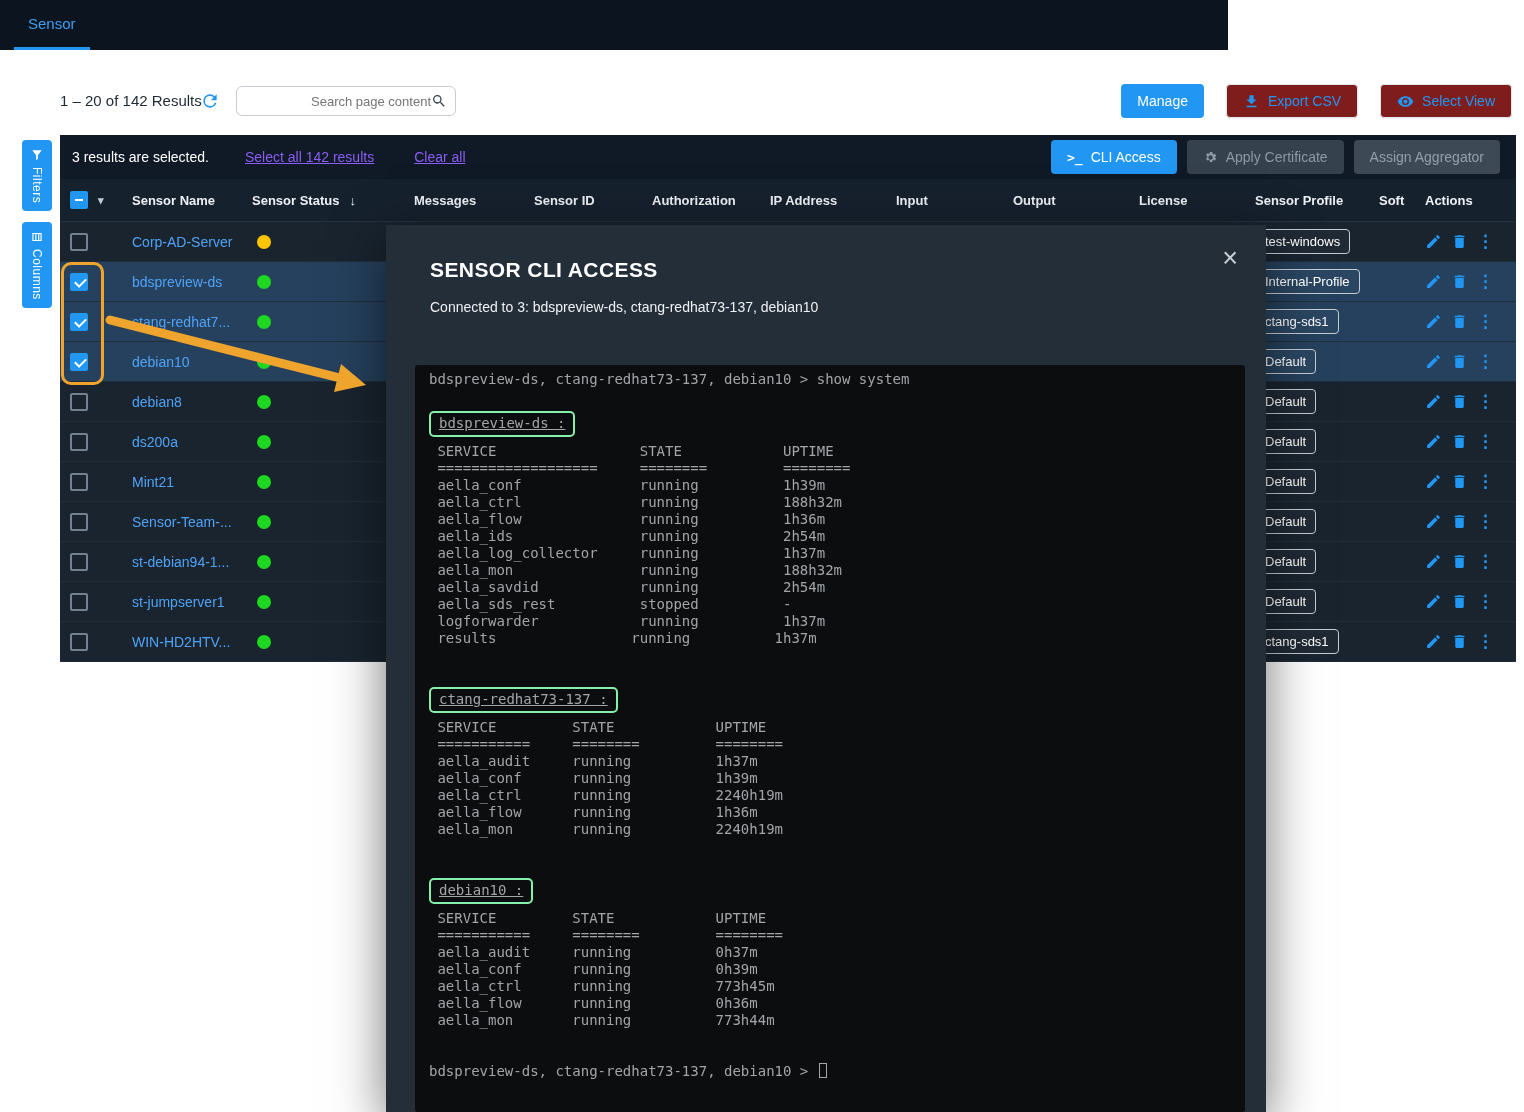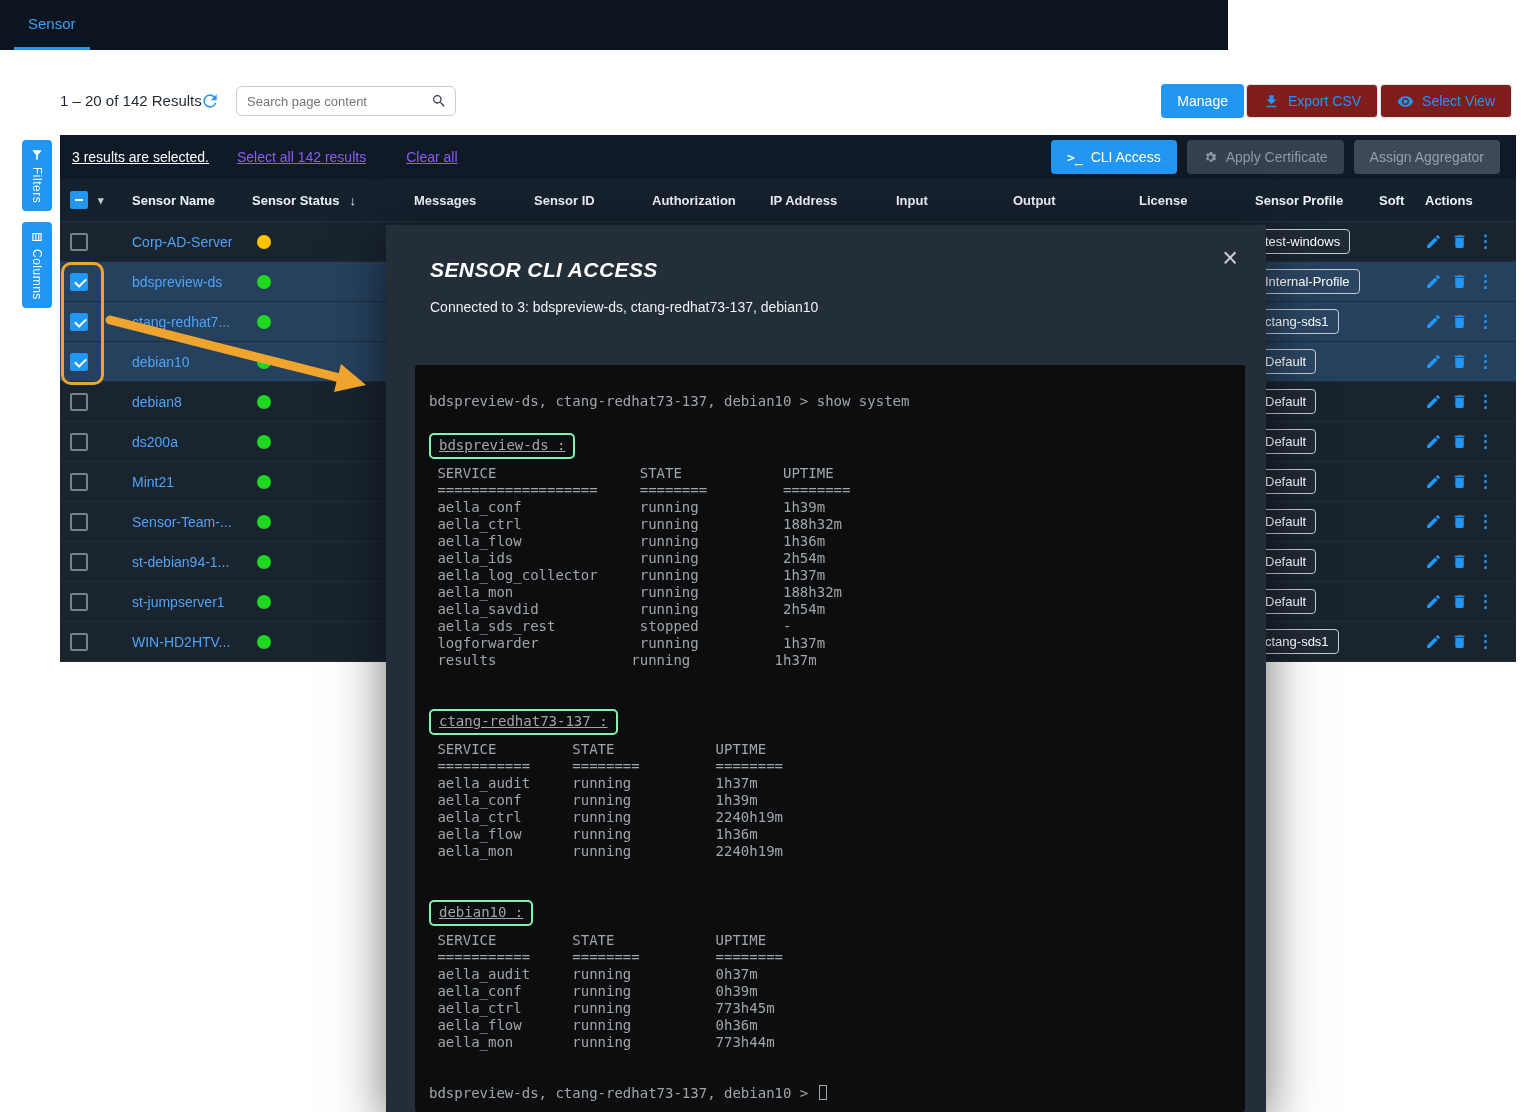--- a/index.html
+++ b/index.html
@@ -8,37 +8,37 @@
 
   
   .topbar { position:absolute; left:0; top:0; width:1228px; height:50px; background:#0c151f; z-index:5; }
   .top-tab { position:absolute; left:14px; top:0; height:50px; line-height:47px; padding:0 14px; color:#3ea0f4; font-size:15px; border-bottom:3px solid #2196f3; cursor:pointer; }
 
   
   .results { position:absolute; left:60px; top:84px; height:34px; line-height:34px; font-size:15px; color:#1d2935; }
   .refresh-btn { position:absolute; left:200px; top:91px; width:20px; height:20px; cursor:pointer; }
   .refresh-btn svg { fill:#2196f3; width:20px; height:20px; }
   .search-box { position:absolute; left:236px; top:86px; width:220px; height:30px; border:1px solid #c8cdd3; border-radius:6px; background:#fff; display:flex; align-items:center; padding:0 8px 0 10px; }
-  .search-box input { border:none; outline:none; flex:1; font-size:13px; color:#a21caf; font-family:"Liberation Sans", sans-serif; background:transparent; }
+  .search-box input { border:none; outline:none; flex:1; font-size:13px; color:#a21caf; font-family:"Liberation Sans", sans-serif; background:transparent;text-align:right; }
   .search-box svg { width:16px; height:16px; fill:#3a4450; }
-  .toolbar-right { position:absolute; right:12px; top:84px; display:flex; gap:2px; }
+  .toolbar-right { position:absolute; right:12px; top:84px; display:flex; gap:22px; }
   .btn { height:34px; border-radius:4px; font-size:14px; display:flex; align-items:center; gap:8px; padding:0 16px; cursor:pointer; border:none; font-family:"Liberation Sans", sans-serif; }
   .btn-primary { background:#2196f3; color:#fff; }
   .btn-light { background:#7f1d1d; color:#2196f3; border:1px solid #e2e6ea; box-shadow:0 1px 2px rgba(0,0,0,.06); }
   .btn-light svg { fill:#2196f3; width:17px; height:17px; }
 
   
   .vbtn { position:absolute; left:22px; width:30px; background:#2196f3; border-radius:4px; color:#fff; display:flex; flex-direction:column; align-items:center; padding:8px 0; gap:5px; cursor:pointer; z-index:6; }
   .vbtn svg { width:14px; height:14px; fill:#fff; }
   .vtext { writing-mode:vertical-rl; font-size:12px; letter-spacing:.5px; }
 
   
   .table { position:absolute; left:60px; top:135px; width:1456px; background:#151f2b; z-index:1; }
   .selbar { height:44px; background:#0f1a26; display:flex; align-items:center; padding:0 16px 0 12px; color:#fff; font-size:14px; }
-  .sel-text { margin-right:28px;text-decoration:underline; }
+  .sel-text { margin-right:36px; }
   .sel-link { color:#8b5cf6; text-decoration:underline; cursor:pointer; margin-right:40px; }
   .selbar-buttons { margin-left:auto; display:flex; gap:10px; }
   .btn-cli { background:#2196f3; color:#fff; }
   .cli-icon { font-family:"DejaVu Sans Mono", monospace; font-weight:bold; font-size:13px; }
   .btn-muted { background:#35424e; color:#8d99a5; cursor:default; }
   .btn-muted2 { background:#3d4a56; color:#93a0ac; cursor:default; }
   .btn-muted svg { width:15px; height:15px; fill:#8d99a5; }
 
   .thead, .trow { display:grid; grid-template-columns:62px 120px 162px 120px 118px 118px 126px 117px 126px 116px 124px 46px 1fr; align-items:center; }
   .thead { height:43px; background:#16212e; color:#edf1f5; font-size:13px; font-weight:bold; border-bottom:1px solid #243140; }
@@ -56,24 +56,24 @@
   .caret { color:#c3ccd4; font-size:11px; margin-left:4px; cursor:pointer; }
   .sorticon { margin-left:4px; font-weight:normal; }
   .pbox { border:1px solid #c5ccd3; border-radius:4px; padding:4px 9px; color:#fff; font-size:13px; display:inline-block; background:rgba(255,255,255,.03); cursor:pointer; white-space:nowrap; }
   .version { color:#e7eaee; font-size:13px;margin-left:48px; }
   .act { display:flex; gap:9px; align-items:center; }
   .act svg { width:17px; height:17px; fill:#2196f3; cursor:pointer; }
   .kebab { color:#2196f3; font-size:17px; font-weight:bold; cursor:pointer; line-height:17px; }
 
   
   .modal { position:absolute; left:386px; top:225px; width:880px; height:887px; background:#242e39; z-index:40; box-shadow:0 14px 50px rgba(0,0,0,.55); }
-  .modal-title { position:absolute; left:44px; top:33px; color:#fff; font-size:21px; font-weight:bold; letter-spacing:.4px;font-style:italic; }
+  .modal-title { position:absolute; left:44px; top:33px; color:#fff; font-size:21px; font-weight:bold; letter-spacing:.4px; }
   .modal-close { position:absolute; right:28px; top:20px; color:#c9cfd5; font-size:27px; cursor:pointer; line-height:1; }
   .modal-sub { position:absolute; left:44px; top:74px; color:#eef1f4; font-size:14px; }
-  .terminal { position:absolute; left:29px; top:140px; width:830px; height:747px; background:#0c0d0f; border-radius:3px; padding:28px 14px; font-family:"DejaVu Sans Mono", monospace; font-size:14px; line-height:17px; color:#a2a5a8; overflow:hidden; }
+  .terminal { position:absolute; left:29px; top:140px; width:830px; height:747px; background:#0c0d0f; border-radius:3px; padding:6px 14px; font-family:"DejaVu Sans Mono", monospace; font-size:14px; line-height:17px; color:#a2a5a8; overflow:hidden; }
   .tline { white-space:pre; height:17px; }
   .host-line { height:30px; margin:4px 0; display:flex; align-items:center; }
   .host-label { border:2px solid #86efac; border-radius:5px; padding:2px 8px 3px 8px; white-space:pre;text-decoration:underline; }
   .cursor { display:inline-block; width:8px; height:15px; border:1px solid #a2a5a8; vertical-align:-2px; margin-left:2px; }
 
   
   .hl-box { position:absolute; left:61px; top:262px; width:43px; height:123px; border:3px solid #efa42e; border-radius:10px; z-index:55; pointer-events:none; }
   .arrow-svg { position:absolute; left:0; top:0; width:400px; height:430px; z-index:56; pointer-events:none; }
 </style>
 </head>

